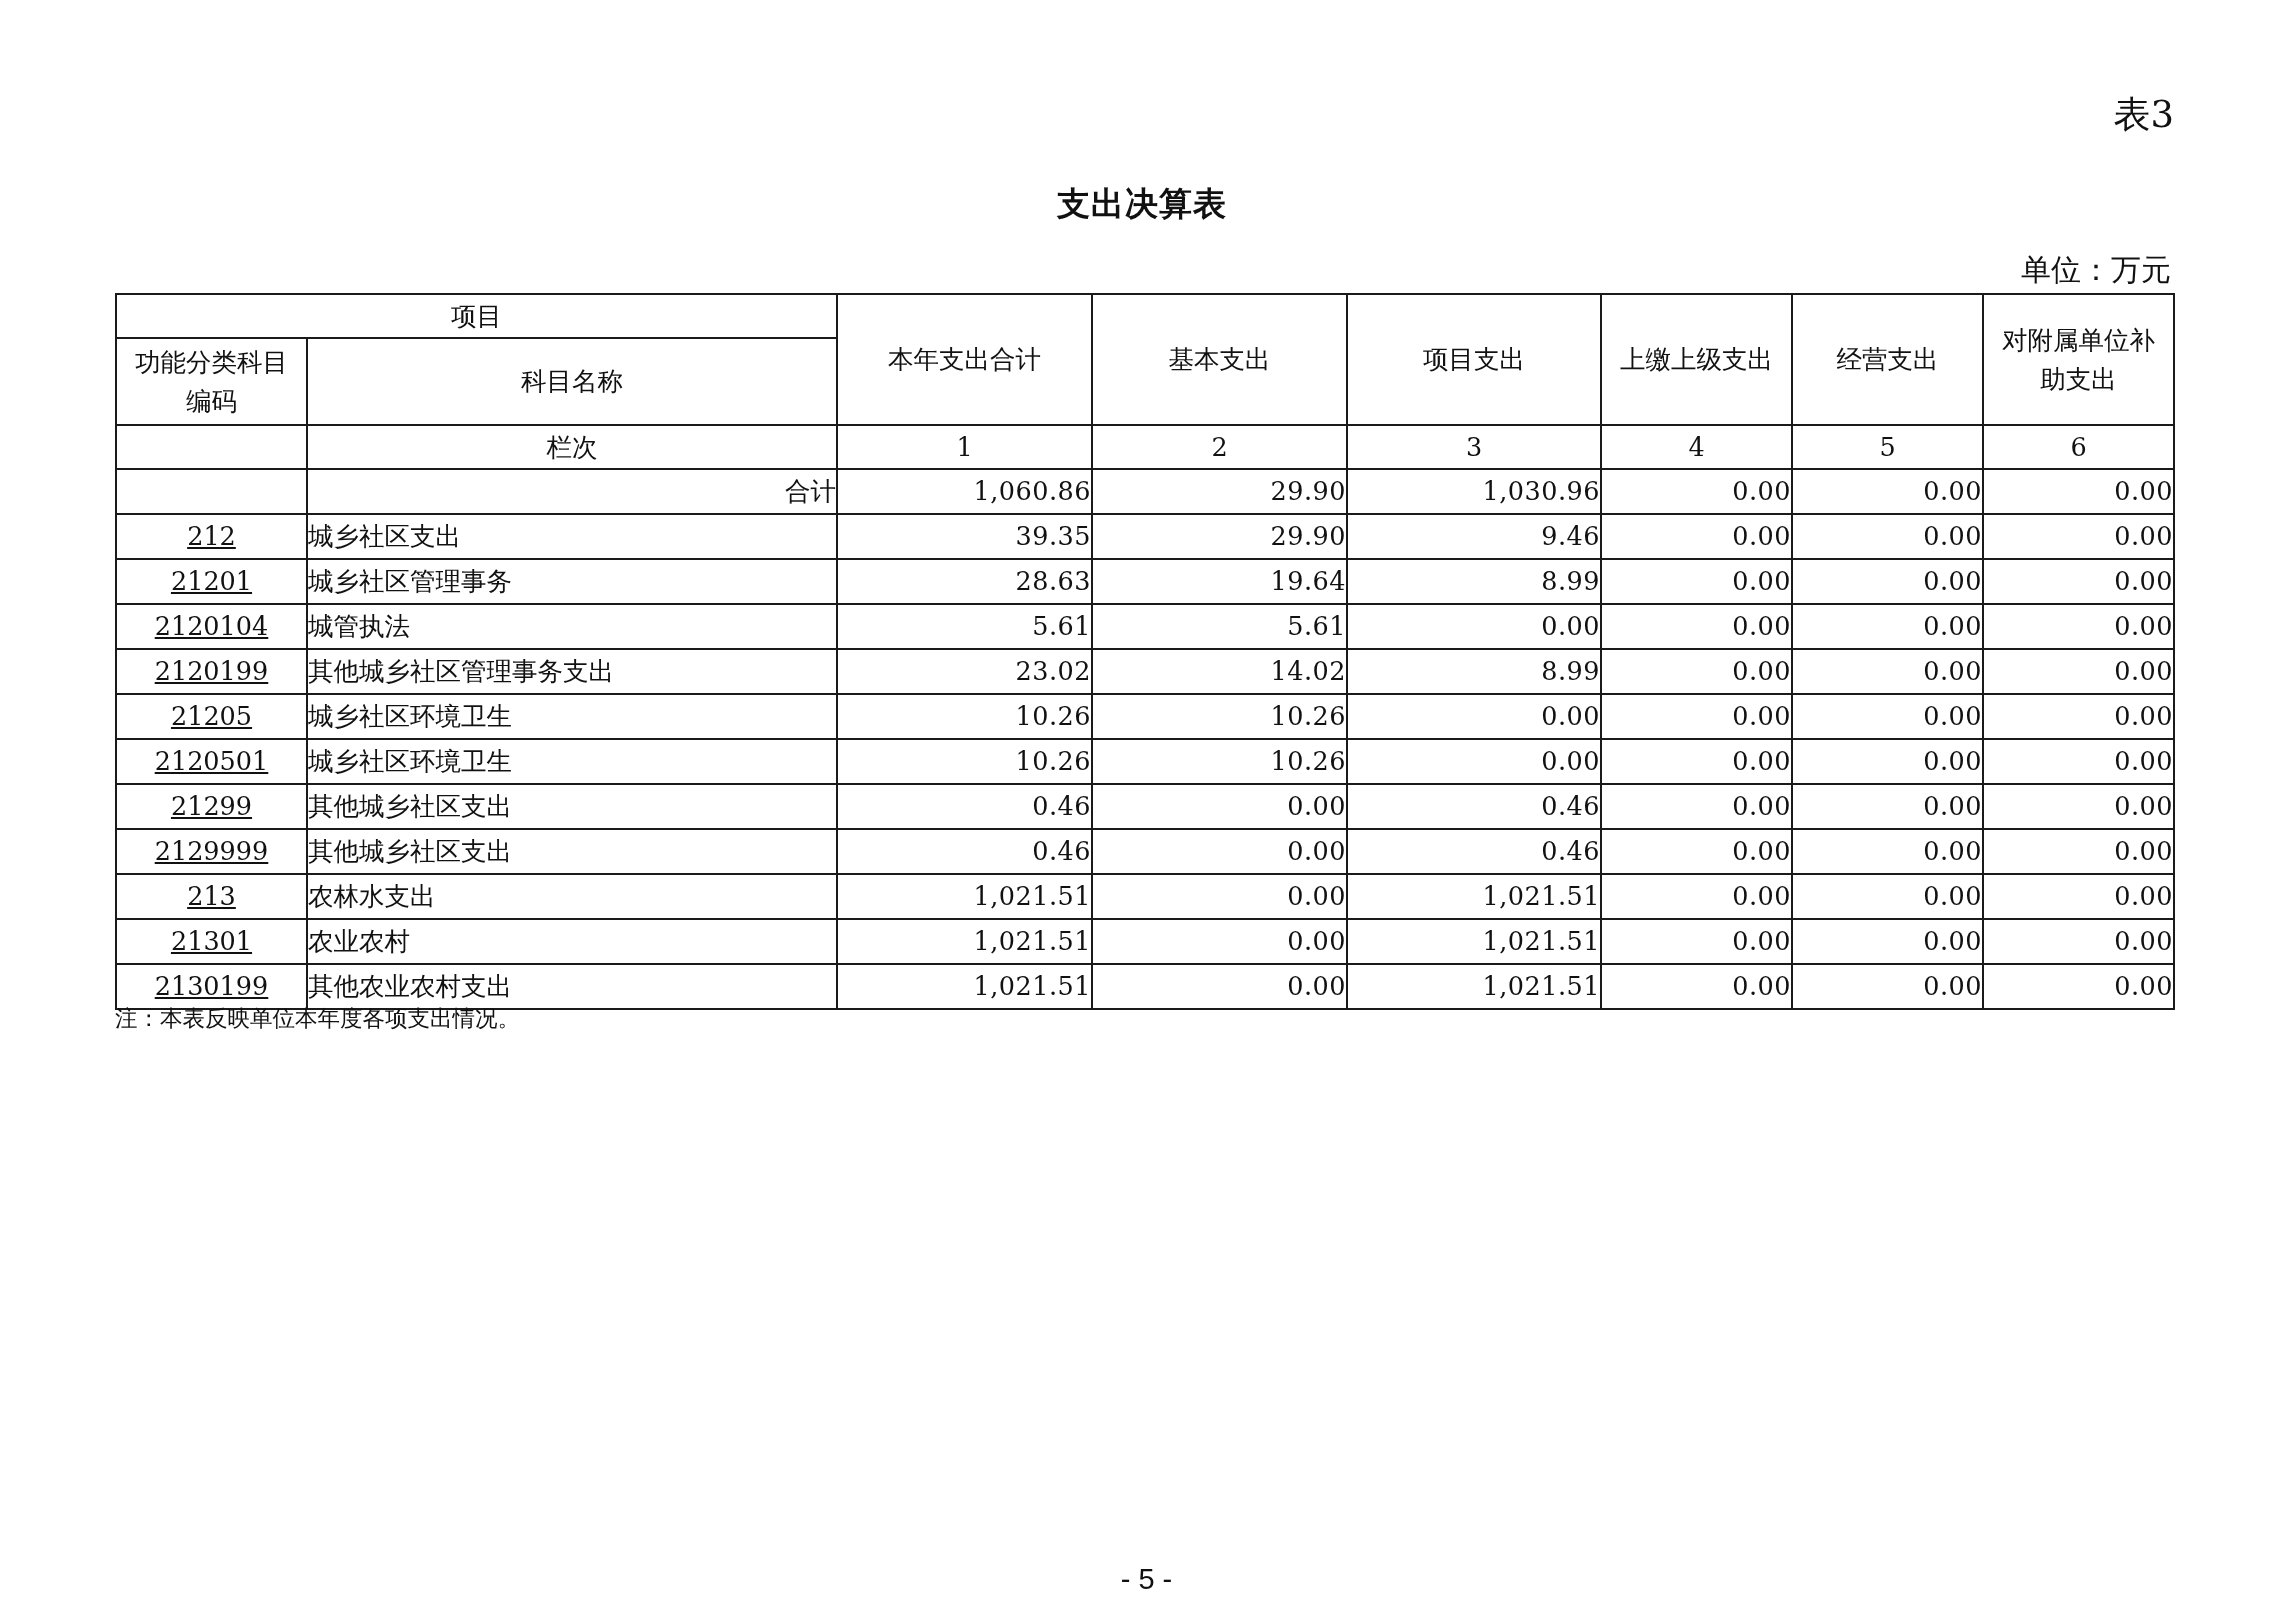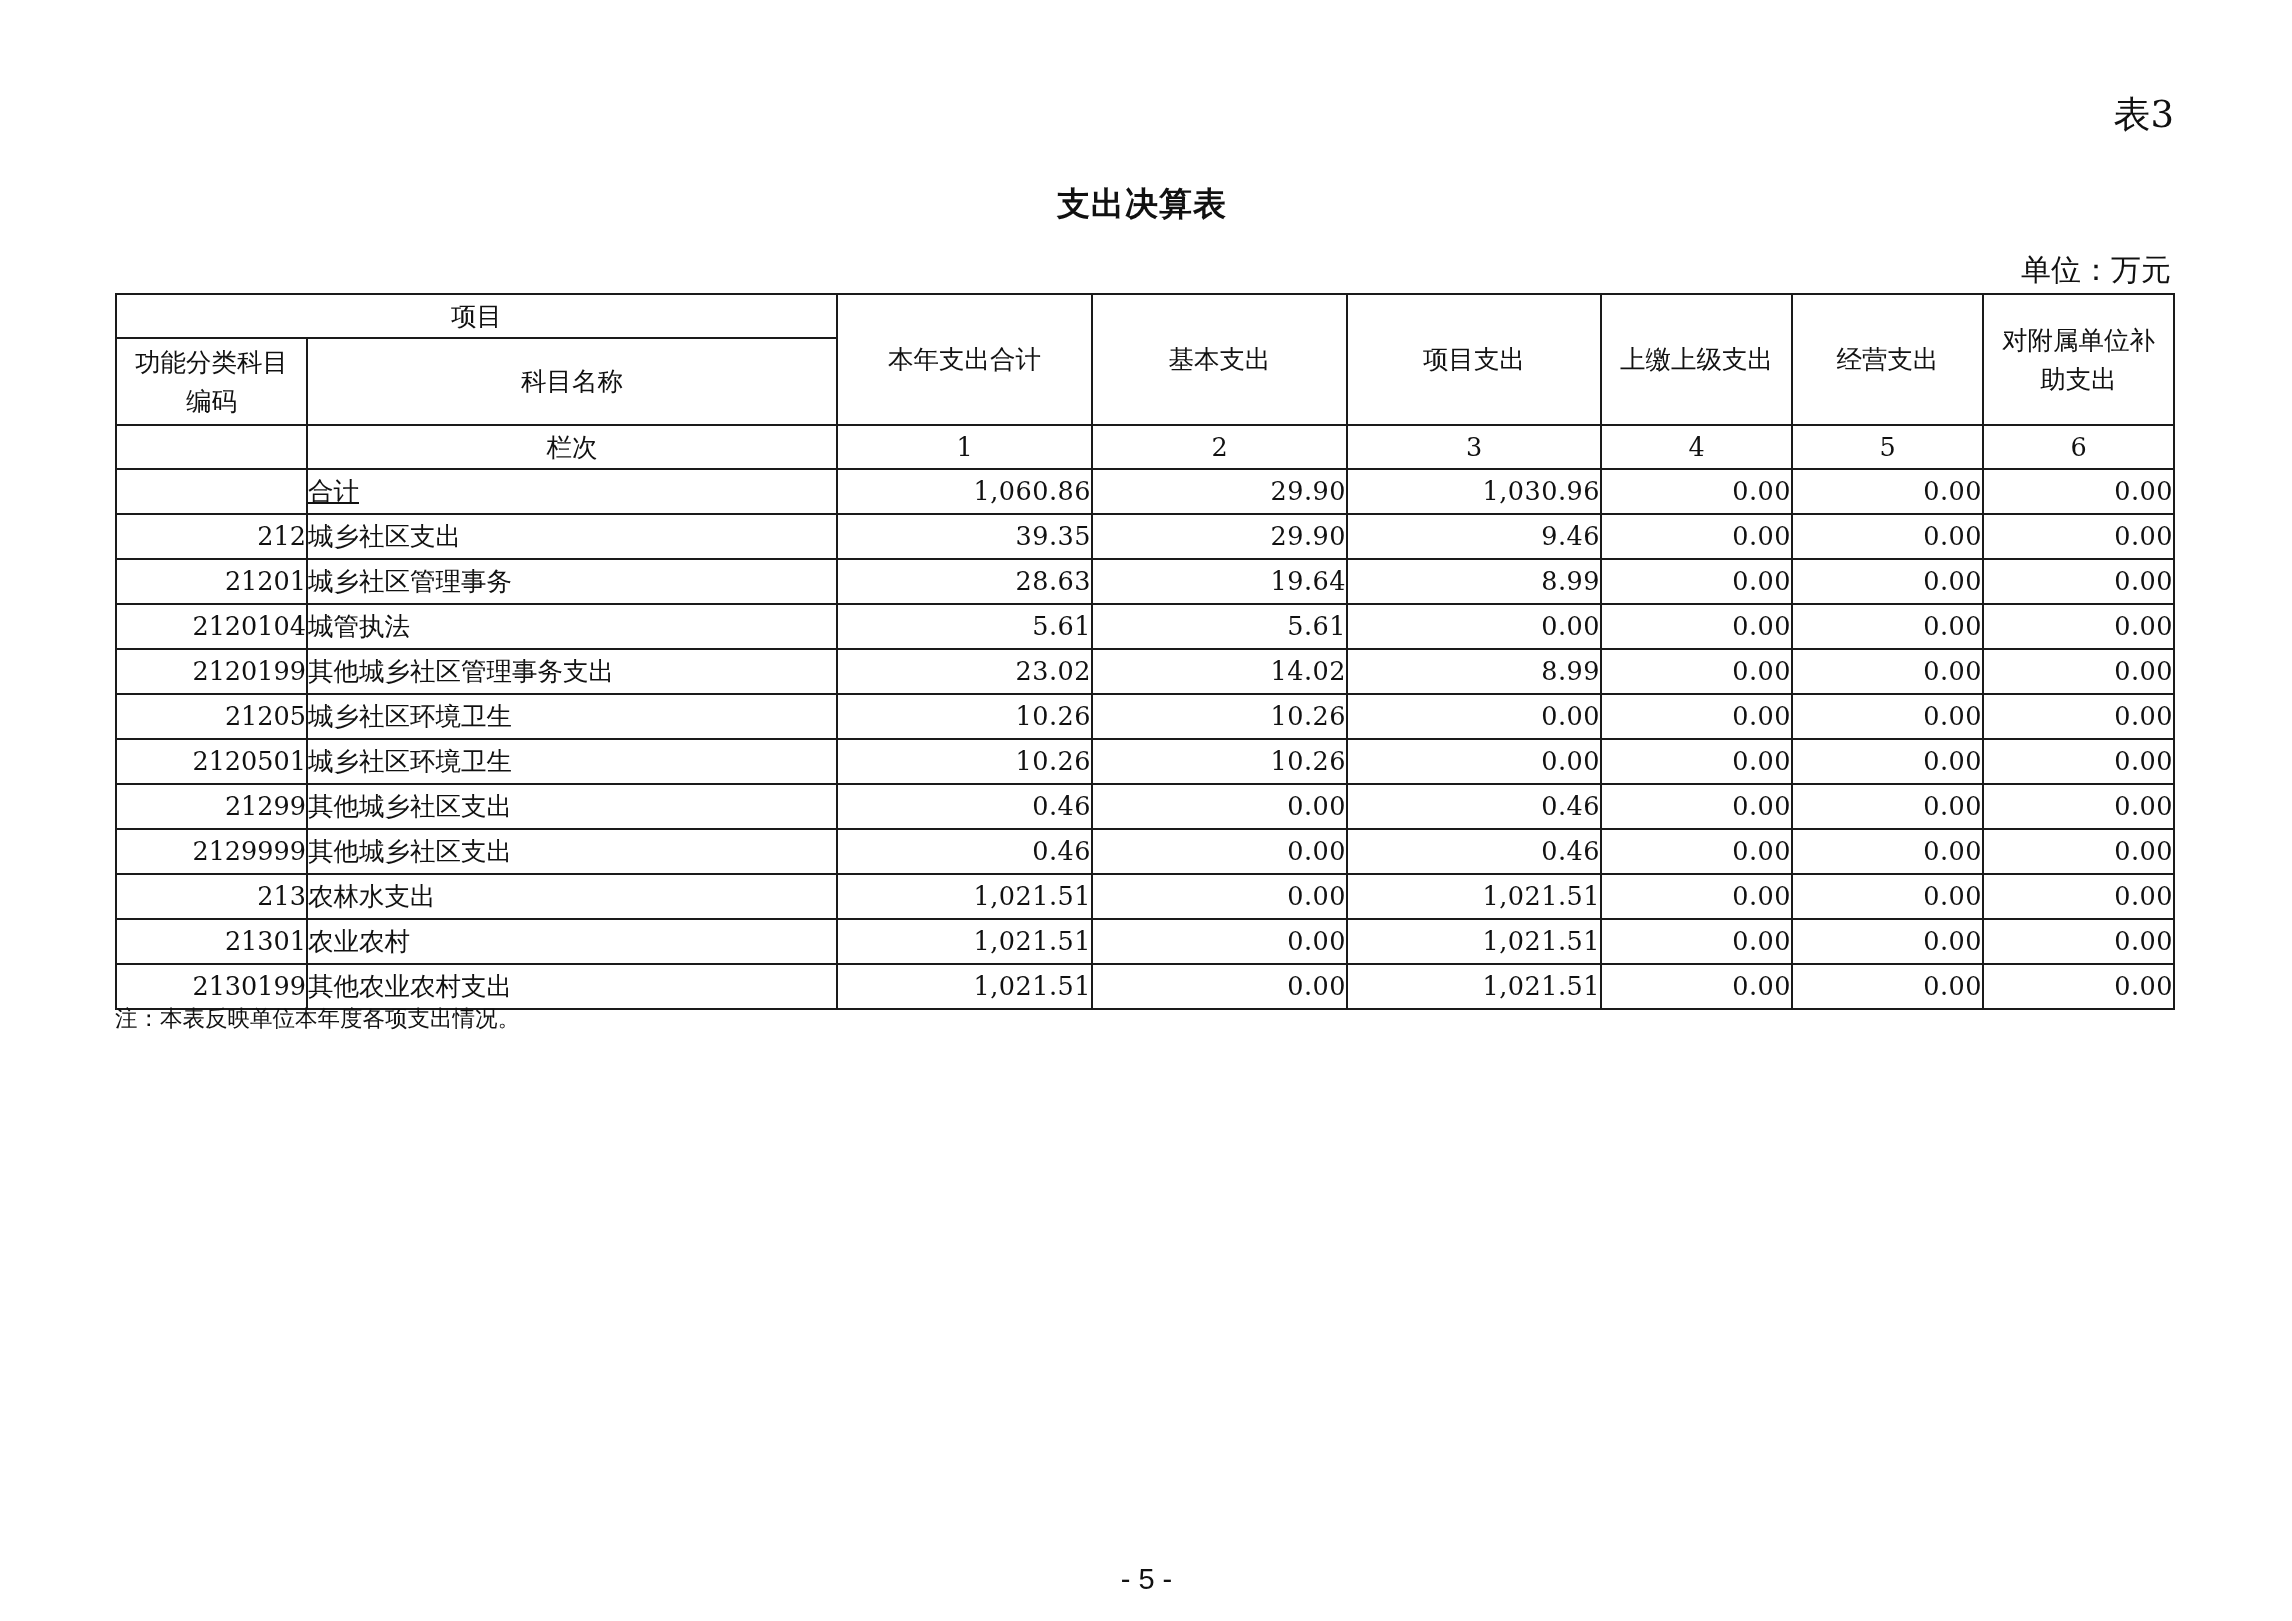--- a/index.html
+++ b/index.html
@@ -65,23 +65,23 @@
     table.report th {
       text-align: center;
       vertical-align: middle;
       line-height: 39px;
     }
     table.report th.wrap { white-space: normal; }
     tr.h1 th { height: 42px; }
     tr.h2 th { height: 85px; }
     tr.h-col td { height: 42px; text-align: center; }
     tr.data td { height: 43px; line-height: 39px; }
-    td.code { text-align: right; padding-left: 13.7px; }
+    td.code { text-align: center; padding-left: 13.7px; text-decoration: underline; }
     td.name { text-align: left; padding-left: 14.7px; }
-    td.name-center { text-align: left; text-decoration: underline; }
+    td.name-center { text-align: right; }
     td.num { text-align: right; padding-right: 1px; letter-spacing: 0.5px; }
 
     .footnote {
       position: absolute;
       left: 115px;
       top: 1004px;
       font-size: 22.5px;
       line-height: 29px;
       white-space: nowrap;
     }

